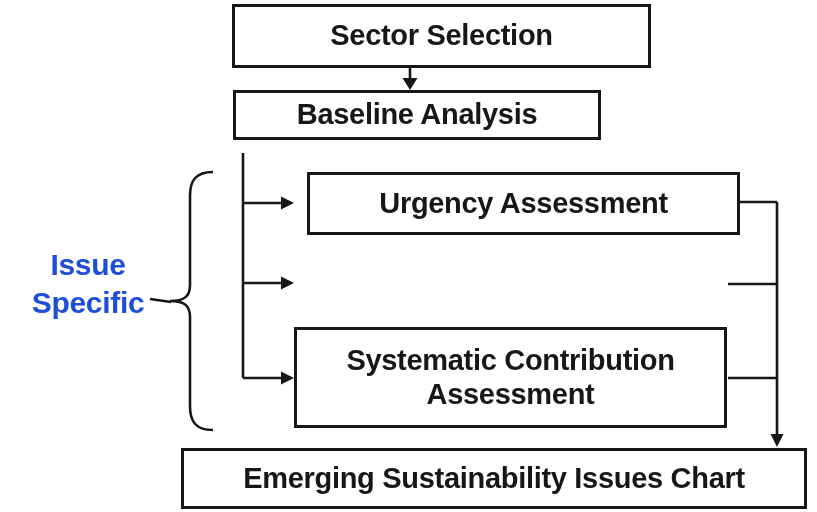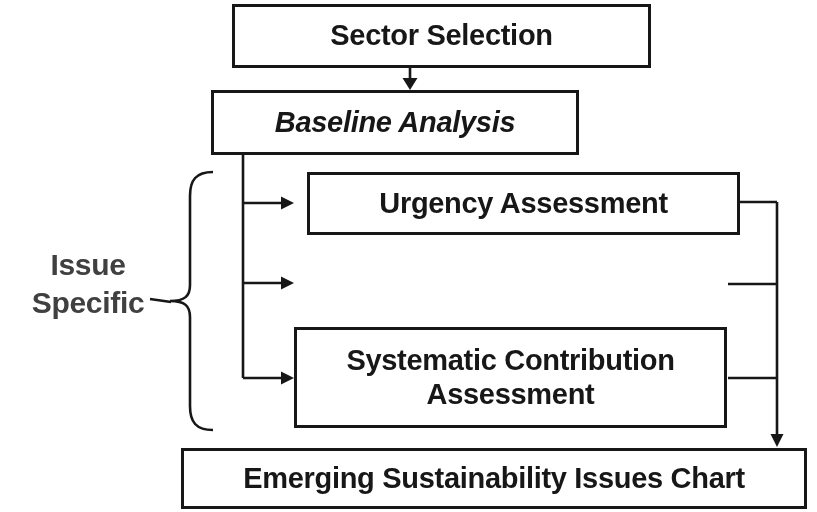--- a/index.html
+++ b/index.html
@@ -25,32 +25,32 @@
     text-align: center;
     color: #171717;
     font-size: 29px;
     font-weight: 600;
     letter-spacing: -0.3px;
     line-height: 1.15;
     box-sizing: border-box;
     padding: 0 8px;
   }
   #node-sector     { left: 232px; top: 4px;   width: 419px; height: 64px; }
-  #node-baseline   { left: 211px; top: 90px;  width: 368px; height: 65px; font-style: italic; }
+  #node-baseline   { left: 233px; top: 90px;  width: 368px; height: 50px; }
   #node-urgency    { left: 307px; top: 172px; width: 433px; height: 63px; }
   #node-severity   { left: 294px; top: 250px; width: 433px; height: 62px; }
   #node-systematic { left: 294px; top: 327px; width: 433px; height: 101px; }
   #node-emerging   { left: 181px; top: 448px; width: 626px; height: 61px; }
   .group-label {
     position: absolute;
     left: 18px;
     top: 246px;
     width: 140px;
     text-align: center;
-    color: #404040;
+    color: #1d4ed8;
     font-size: 30px;
     font-weight: 600;
     letter-spacing: -0.3px;
     line-height: 1.25;
   }
   svg.wires {
     position: absolute;
     left: 0;
     top: 0;
     pointer-events: none;

